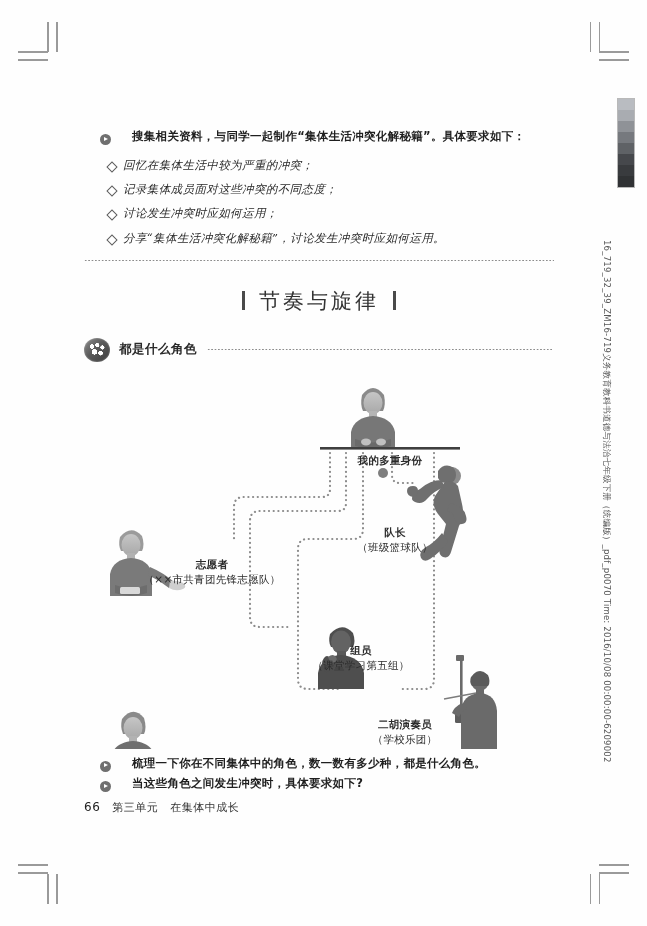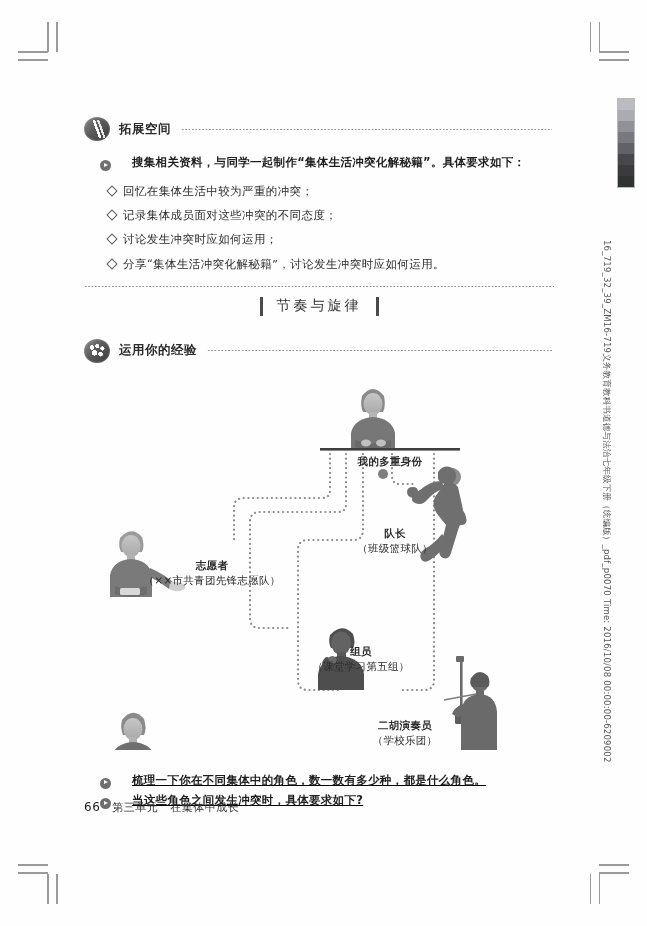--- a/index.html
+++ b/index.html
@@ -146,46 +146,47 @@
     font-size: 11.5px;
     line-height: 1.5;
     color: #1f1f1f;
     letter-spacing: .3px;
   }
 
   
   .dia-list { margin-top: 12px; }
   .dia-row {
     display: flex;
-    align-items: flex-start;
+    align-items: center;
     margin-bottom: 8px;
+    font-style: italic;
   }
   .dia {
     flex: 0 0 auto;
     width: 6px; height: 6px;
     margin-top: 4px;
     margin-right: 7px;
     border: 1px solid #5e5e5e;
     transform: rotate(45deg);
     background: #ffffff;
   }
   .dia-text {
     font-family: "DejaVu Serif", "Liberation Serif", serif;
     font-size: 11.5px;
     line-height: 1.4;
     color: #2b2b2b;
     letter-spacing: .4px;
   }
 
   
   #chapter-title {
-    margin-top: 10px;
+    margin-top: 26px;
     text-align: center;
     font-family: "DejaVu Sans", sans-serif;
-    font-size: 14px;
+    font-size: 21px;
     color: #333333;
     letter-spacing: 3px;
     display: flex;
     align-items: center;
     justify-content: center;
     gap: 14px;
   }
   .tbar {
     display: inline-block;
     width: 3px; height: 19px;
@@ -260,27 +261,20 @@
     <div style="background:#5f6266"></div>
     <div style="background:#46484c"></div>
     <div style="background:#393b3e"></div>
     <div style="background:#303234"></div>
   </div>
 
   <div id="scan-meta">16_719_32_39_ZM16-719义务教育教科书道德与法治七年级下册（统编版）_pdf_p0070 Time: 2016/10/08 00:00:00-6209002</div>
 
   <div id="content">
 
-    <div class="sec-head">
-      <div class="badge">
-          <span class="bolt"></span>
-        </div>
-      <div class="sec-title">拓展空间</div>
-      <div class="dotline"></div>
-    </div>
 
     <div class="bul-row" style="margin-left:16px;">
       <span class="bul-ico"></span>
       <span class="bul-text">搜集相关资料，与同学一起制作“集体生活冲突化解秘籍”。具体要求如下：</span>
     </div>
 
     <div class="dia-list" style="margin-left:24px;">
       <div class="dia-row">
         <span class="dia"></span>
         <span class="dia-text">回忆在集体生活中较为严重的冲突；</span>
@@ -306,21 +300,21 @@
     <div id="chapter-title">
       <span class="tbar"></span>
       <span>节奏与旋律</span>
       <span class="tbar"></span>
     </div>
 
     <div class="sec-head" style="margin-top:22px;">
       <div class="badge sq">
           <span class="pix"></span>
         </div>
-      <div class="sec-title">运用你的经验</div>
+      <div class="sec-title">都是什么角色</div>
       <div class="dotline"></div>
     </div>
 
     <div id="diagram">
 
       <svg width="470" height="370" viewBox="0 0 470 370">
         <defs>
           <linearGradient id="gSkin" x1="0" y1="0" x2="0" y2="1">
             <stop offset="0%" stop-color="#c6c6c6"></stop>
               <stop offset="100%" stop-color="#a8a8a8"></stop>
@@ -435,21 +429,21 @@
         <div>（课堂学习第五组）</div>
       </div>
 
 
       <div class="node-label" style="left:266px;top:338px;width:110px;">
         <div class="l1">二胡演奏员</div>
         <div>（学校乐团）</div>
       </div>
     </div>
 
-    <div style="margin-top:22px;margin-left:16px;text-decoration:underline;">
+    <div style="margin-top:6px;margin-left:16px;">
       <div class="bul-row" style="margin-top:4px;">
         <span class="bul-ico"></span>
         <span class="bul-text">梳理一下你在不同集体中的角色，数一数有多少种，都是什么角色。</span>
       </div>
       <div class="bul-row" style="margin-top:3px;">
         <span class="bul-ico"></span>
         <span class="bul-text">当这些角色之间发生冲突时，具体要求如下?</span>
       </div>
     </div>
   </div>

